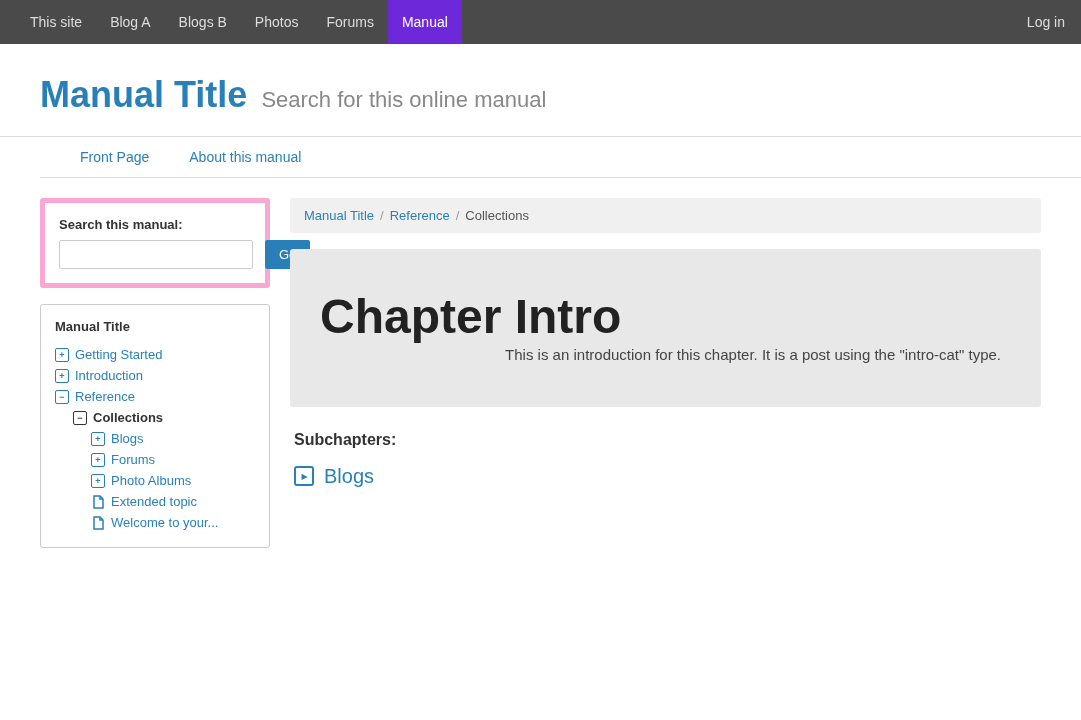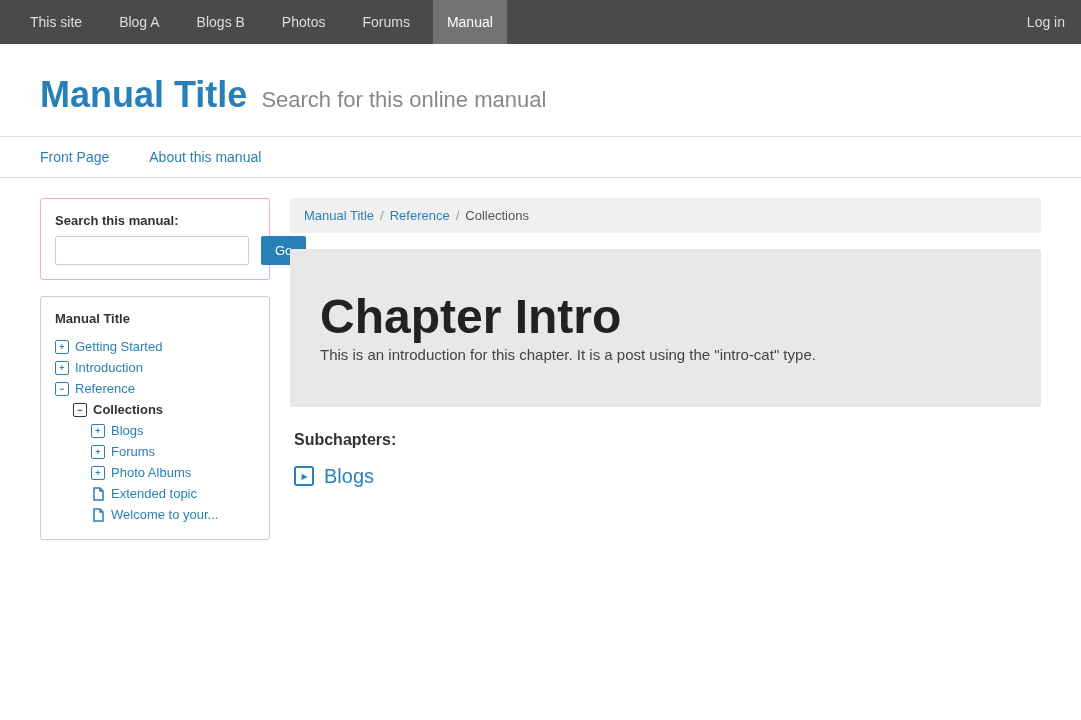--- a/index.html
+++ b/index.html
@@ -10,34 +10,34 @@
       background: #4a4a4a;
       display: flex;
       align-items: center;
       padding: 0 16px;
       height: 44px;
     }
     #top-nav .nav-items {
       display: flex;
       align-items: center;
       flex: 1;
-      gap: 9px;
+      gap: 0;
     }
     #top-nav .nav-item {
       color: #ddd;
       text-decoration: none;
       padding: 0 14px;
       height: 44px;
       display: flex;
       align-items: center;
       font-size: 14px;
       cursor: pointer;
     }
     #top-nav .nav-item.active {
-      background: #737373;
+      background: #6d28d9;
       color: #fff;
     }
     #top-nav .nav-login {
       color: #ddd;
       cursor: pointer;
       font-size: 14px;
       margin-left: auto;
     }
 
     
@@ -60,20 +60,21 @@
       color: #888;
       font-weight: normal;
     }
 
     
     #secondary-nav {
       display: flex;
       padding: 0 20px;
       border-bottom: 1px solid #ddd;
       gap: 0;
+      margin-left: 40px;
     }
     #secondary-nav .sec-nav-item {
       color: #2980b9;
       text-decoration: none;
       padding: 12px 20px;
       font-size: 14px;
       cursor: pointer;
     }
 
     
@@ -83,21 +84,21 @@
       gap: 20px;
       align-items: flex-start;
     }
 
     
     #sidebar {
       width: 230px;
       flex-shrink: 0;
     }
     .search-box {
-      border: 1px solid #f9a8d4;
+      border: 5px solid #f9a8d4;
       border-radius: 3px;
       padding: 14px;
       margin-bottom: 16px;
     }
     .search-box label {
       display: block;
       font-size: 13px;
       font-weight: bold;
       margin-bottom: 8px;
       color: #333;
@@ -202,20 +203,21 @@
     }
     .chapter-intro h1 {
       font-size: 48px;
       font-weight: bold;
       color: #222;
     }
     .chapter-intro p {
       font-size: 15px;
       color: #444;
       line-height: 1.5;
+      text-align: right;
     }
 
     
     .subchapters-section {
       padding: 0 4px;
     }
     .subchapters-section h3 {
       font-size: 16px;
       font-weight: bold;
       color: #333;

